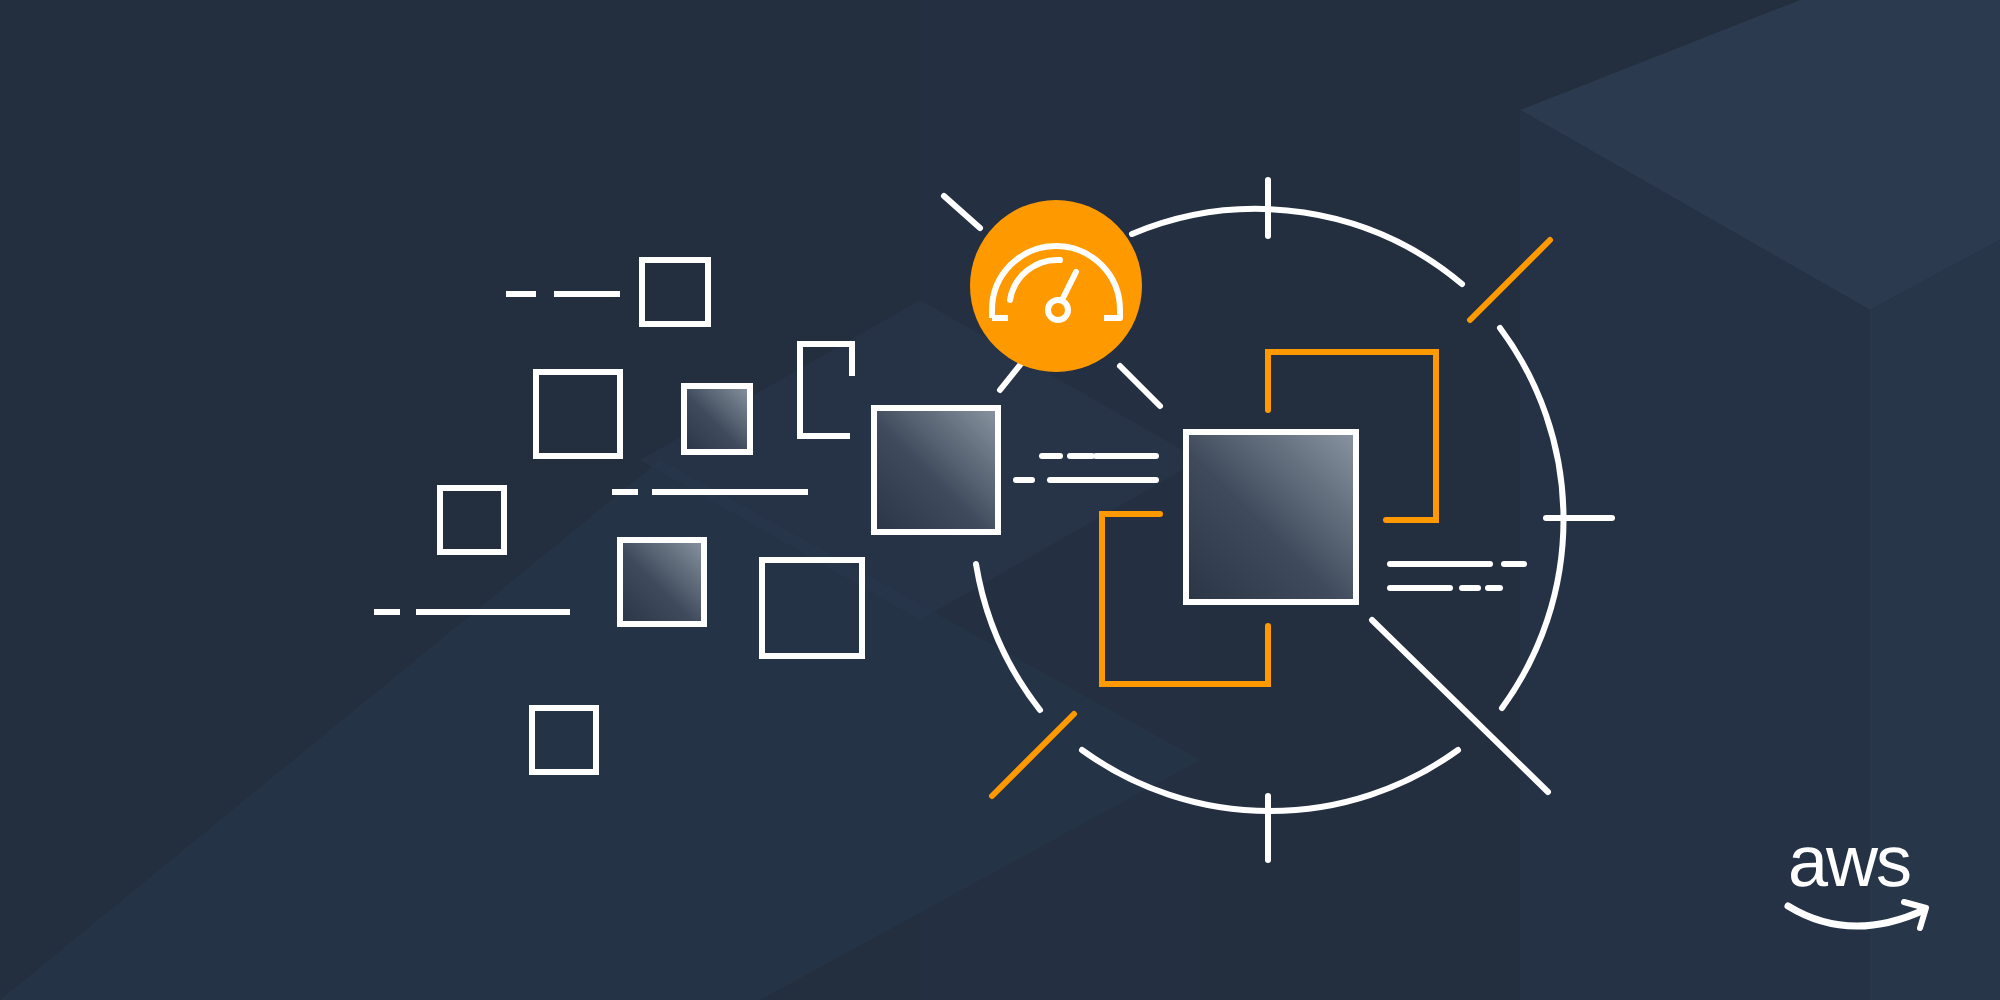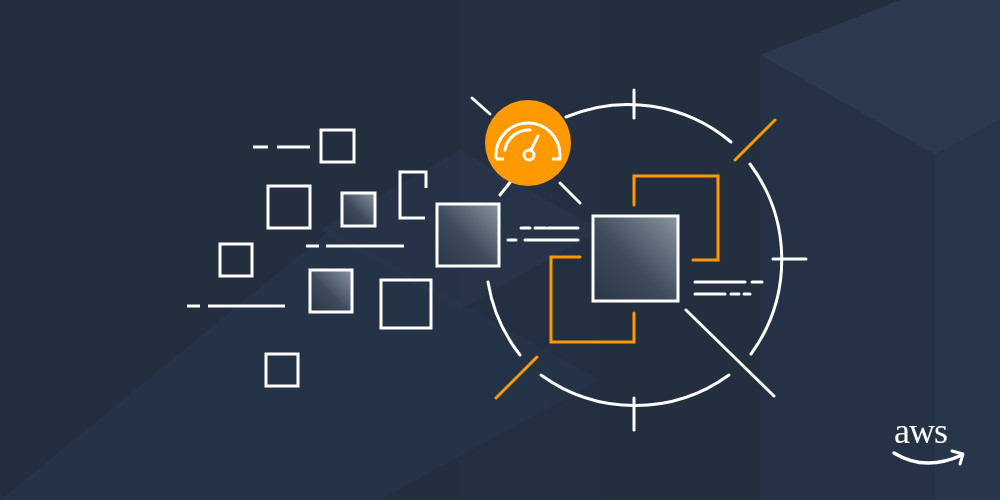--- a/index.html
+++ b/index.html
@@ -1,20 +1,20 @@
 <!DOCTYPE html>
 <html><head>
 <meta charset="utf-8">
 <style>
   html, body { margin: 0; padding: 0; }
   body { width: 1000px; height: 500px; overflow: hidden; background: #232f3e; font-family: "Liberation Sans", sans-serif; }
   .banner { position: relative; width: 1000px; height: 500px; overflow: hidden; }
   .banner svg { position: absolute; left: 0; top: 0; }
   .aws-logo { position: absolute; left: 880px; top: 410px; width: 110px; height: 80px; }
-  .aws-text { position: absolute; left: 14px; top: 0px; color: #ffffff; font-size: 36px; font-family: Liberation Serif, serif; letter-spacing: -1px; text-align: right; }
+  .aws-text { position: absolute; left: 14px; top: 0px; color: #ffffff; font-size: 36px; font-family: Liberation Sans, sans-serif; letter-spacing: -1px; text-align: right; }
 </style>
 </head>
 <body>
 
 <div class="banner">
   <svg width="1000" height="500" viewBox="0 0 1000 500">
     <defs>
       <linearGradient id="boxGrad" x1="1" y1="0" x2="0" y2="1">
         <stop offset="0" stop-color="#8a94a1"></stop>
         <stop offset="0.55" stop-color="#3f4b5c"></stop>

